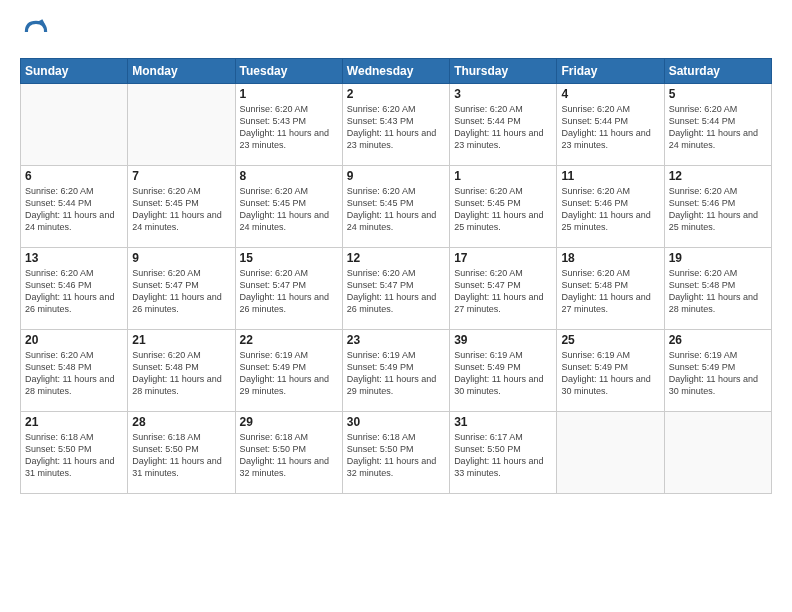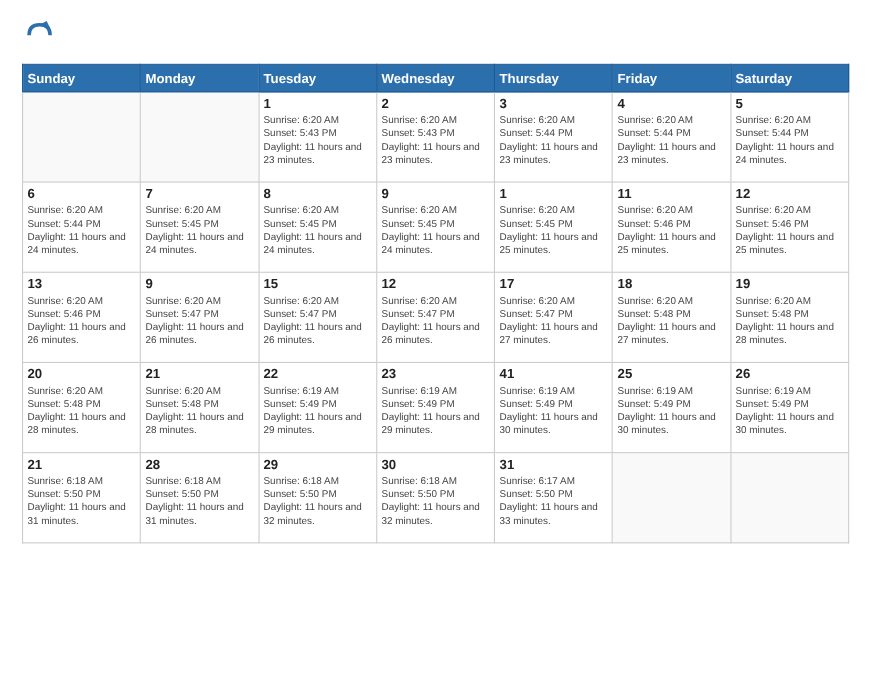--- a/index.html
+++ b/index.html
@@ -315,21 +315,21 @@
           </td>
           <td>
             <span class="day-number">23</span>
             <div class="day-info">
               <div>Sunrise: 6:19 AM</div>
               <div>Sunset: 5:49 PM</div>
               <div>Daylight: 11 hours and 29 minutes.</div>
             </div>
           </td>
           <td>
-            <span class="day-number">41</span>
+            <span class="day-number">39</span>
             <div class="day-info">
               <div>Sunrise: 6:19 AM</div>
               <div>Sunset: 5:49 PM</div>
               <div>Daylight: 11 hours and 30 minutes.</div>
             </div>
           </td>
           <td>
             <span class="day-number">25</span>
             <div class="day-info">
               <div>Sunrise: 6:19 AM</div>

